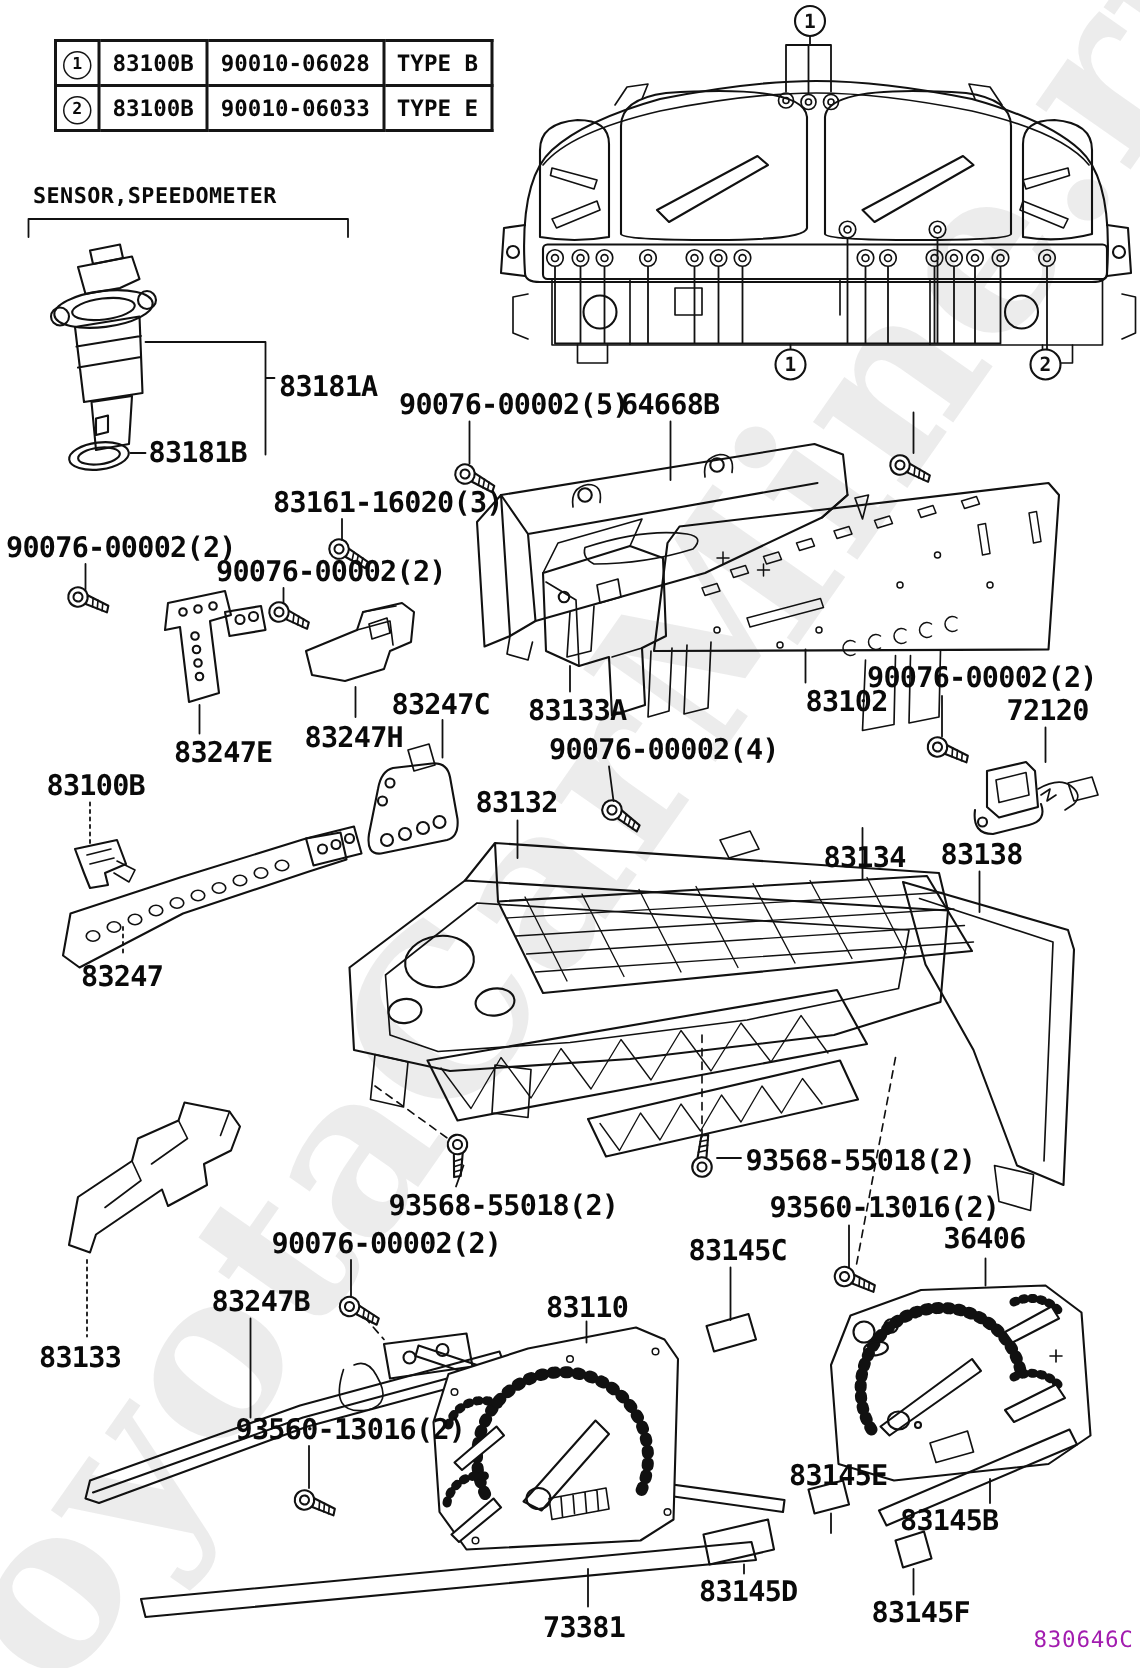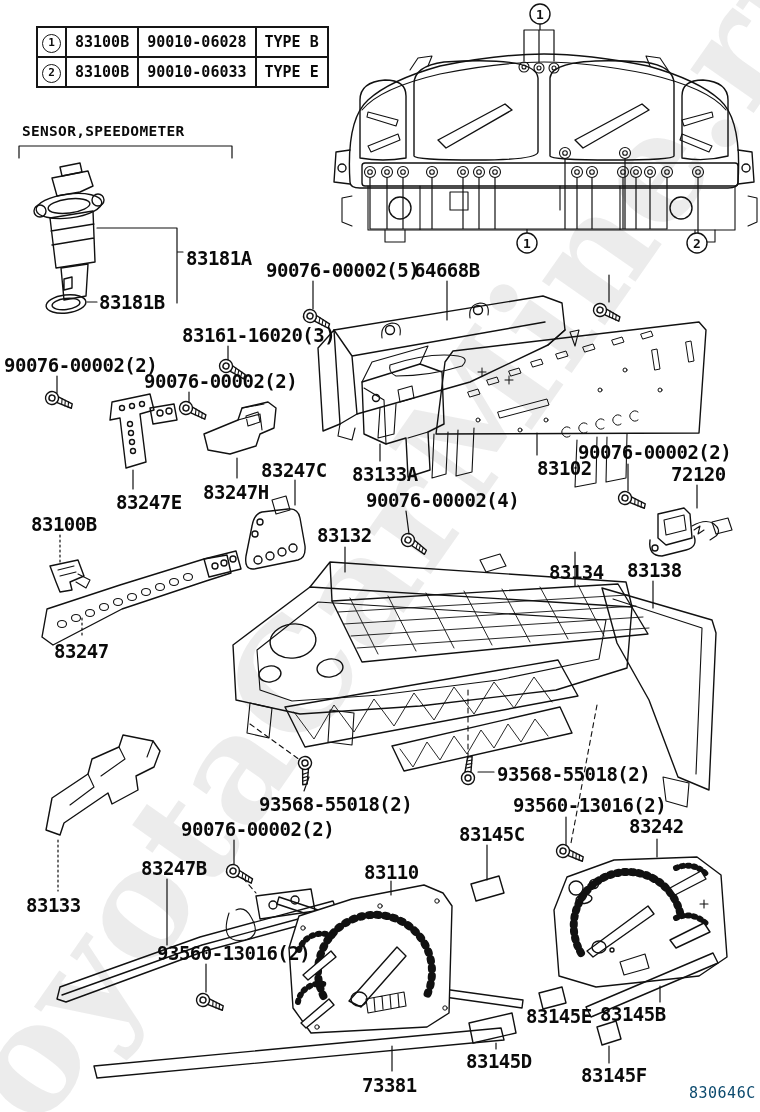--- a/index.html
+++ b/index.html
@@ -13,21 +13,21 @@
   .plabel{position:absolute;font-weight:bold;font-size:19px;letter-spacing:-0.5px;
           color:#0a0a0a;white-space:nowrap;z-index:2;}
   .seclabel{position:absolute;left:22px;top:123px;font-size:14.5px;font-weight:bold;
             letter-spacing:0.3px;color:#0a0a0a;z-index:2;text-align:right;}
   .ref-table{position:absolute;left:36px;top:26px;border-collapse:collapse;z-index:2;background:#fff;}
   .ref-table td{border:2px solid #151515;font-size:15px;font-weight:bold;
                 padding:2px 8px;height:24px;color:#0a0a0a;white-space:nowrap;}
   .ref-table td.c-ref{padding:2px 4px;}
   .circ{display:inline-block;width:17px;height:17px;border:1.5px solid #151515;
         border-radius:50%;font-size:11px;line-height:16px;text-align:center;font-weight:bold;}
-  .dcode{position:absolute;left:689px;top:1084px;font-size:15px;color:#0c4a6e;
+  .dcode{position:absolute;left:689px;top:1084px;font-size:15px;color:#a21caf;
          letter-spacing:0.5px;z-index:2;}
 </style>
 </head>
 <body>
 
 <div class="canvas">
 
   <div class="watermark">ToyotaCarMine.ru</div>
 
   <svg class="art" width="760" height="1112" viewBox="0 0 760 1112" fill="none" stroke="#111" stroke-width="1.4" stroke-linecap="round" stroke-linejoin="round">
@@ -383,25 +383,25 @@
   <div class="plabel" style="left:549px;top:561px">83134</div>
   <div class="plabel" style="left:578px;top:441px">90076-00002(2)</div>
   <div class="plabel" style="left:671px;top:463px">72120</div>
   <div class="plabel" style="left:627px;top:559px">83138</div>
   <div class="plabel" style="left:54px;top:640px">83247</div>
   <div class="plabel" style="left:497px;top:763px">93568-55018(2)</div>
   <div class="plabel" style="left:259px;top:793px">93568-55018(2)</div>
   <div class="plabel" style="left:181px;top:818px">90076-00002(2)</div>
   <div class="plabel" style="left:513px;top:794px">93560-13016(2)</div>
   <div class="plabel" style="left:459px;top:823px">83145C</div>
-  <div class="plabel" style="left:629px;top:815px">83242</div>
+  <div class="plabel" style="left:629px;top:815px">36406</div>
   <div class="plabel" style="left:141px;top:857px">83247B</div>
   <div class="plabel" style="left:26px;top:894px">83133</div>
   <div class="plabel" style="left:157px;top:942px">93560-13016(2)</div>
   <div class="plabel" style="left:364px;top:861px">83110</div>
   <div class="plabel" style="left:362px;top:1074px">73381</div>
   <div class="plabel" style="left:466px;top:1050px">83145D</div>
-  <div class="plabel" style="left:526px;top:1005px">83145E</div>
+  <div class="plabel" style="left:526px;top:973px">83145E</div>
   <div class="plabel" style="left:581px;top:1064px">83145F</div>
   <div class="plabel" style="left:600px;top:1003px">83145B</div>
 
   <div class="dcode">830646C</div>
 </div>
 
 </body></html>

